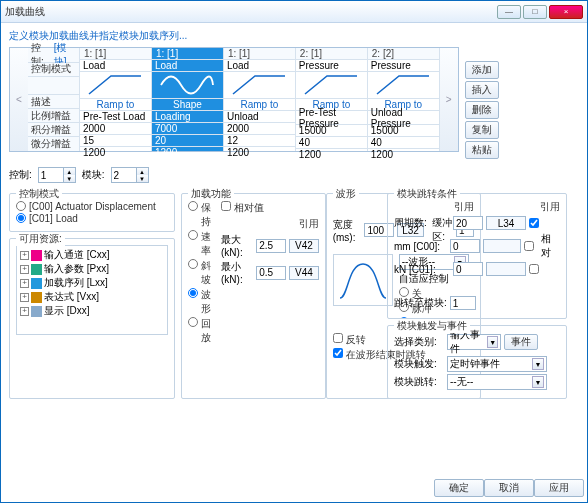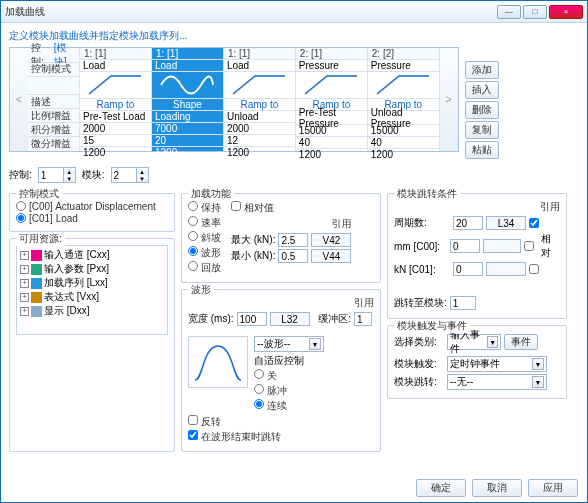--- a/index.html
+++ b/index.html
@@ -40,21 +40,21 @@
 .grp .gt{position:absolute;top:-7px;left:6px;background:#fff;padding:0 3px;color:#333}
 .grp label{display:flex;align-items:flex-start;gap:3px;margin:1px 0;color:#333}
 .grp input[type=radio],.grp input[type=checkbox]{width:10px;height:10px}
 .fld{display:flex;align-items:center;gap:3px;margin:2px 0}
 .fld input[type=text]{width:30px;height:14px;border:1px solid #9fb8d0;padding:0 2px}
 .fld .u{width:40px;height:14px;border:1px solid #9fb8d0;display:flex;align-items:center;justify-content:center;background:#f5f9fe}
 .tree{border:1px solid #c3d3e3;height:90px;overflow:auto;padding:2px}
 .tree .tn{display:flex;align-items:center;gap:2px;padding:0 1px}
 .tree .exp{width:9px;height:9px;border:1px solid #888;display:flex;align-items:center;justify-content:center;font-size:8px;line-height:1;color:#555}
 .tree .ico{width:11px;height:11px;display:flex;align-items:center;justify-content:center}
-.footer{position:absolute;bottom:6px;right:10px;display:flex;gap:6px}
+.footer{position:absolute;bottom:6px;right:4px;display:flex;}
 svg{display:block}
 .combo{height:16px;border:1px solid #9fb8d0;background:#fff;display:flex;align-items:center;padding:0 2px;gap:2px}
 .combo .dd{margin-left:auto;width:12px;height:12px;background:linear-gradient(#fbfdff,#e0e9f3);border:1px solid #aac;display:flex;align-items:center;justify-content:center;font-size:7px}
 .mm{color:#1268c9}
 </style>
 </head>
 <body>
 
 <div class="titlebar">
   <span class="title">加载曲线</span>
@@ -240,21 +240,21 @@
                 <svg width="11" height="11">
                   <rect width="11" height="11" fill="#8ac"></rect>
                 </svg>
               </span>
               <span>显示 [Dxx]</span>
             </div>
           </div>
     </div>
   </div>
 
-  <div style="display:flex;flex-direction:column;width:200px">
+  <div style="display:flex;flex-direction:row;width:200px">
     <div class="grp">
       <span class="gt">加载功能</span>
       <div style="display:flex;gap:10px">
         <div>
           <label>
                 <input type="radio" name="f" style="">
                 <span>保持</span>
               </label>
           <label>
                 <input type="radio" name="f" style="">

